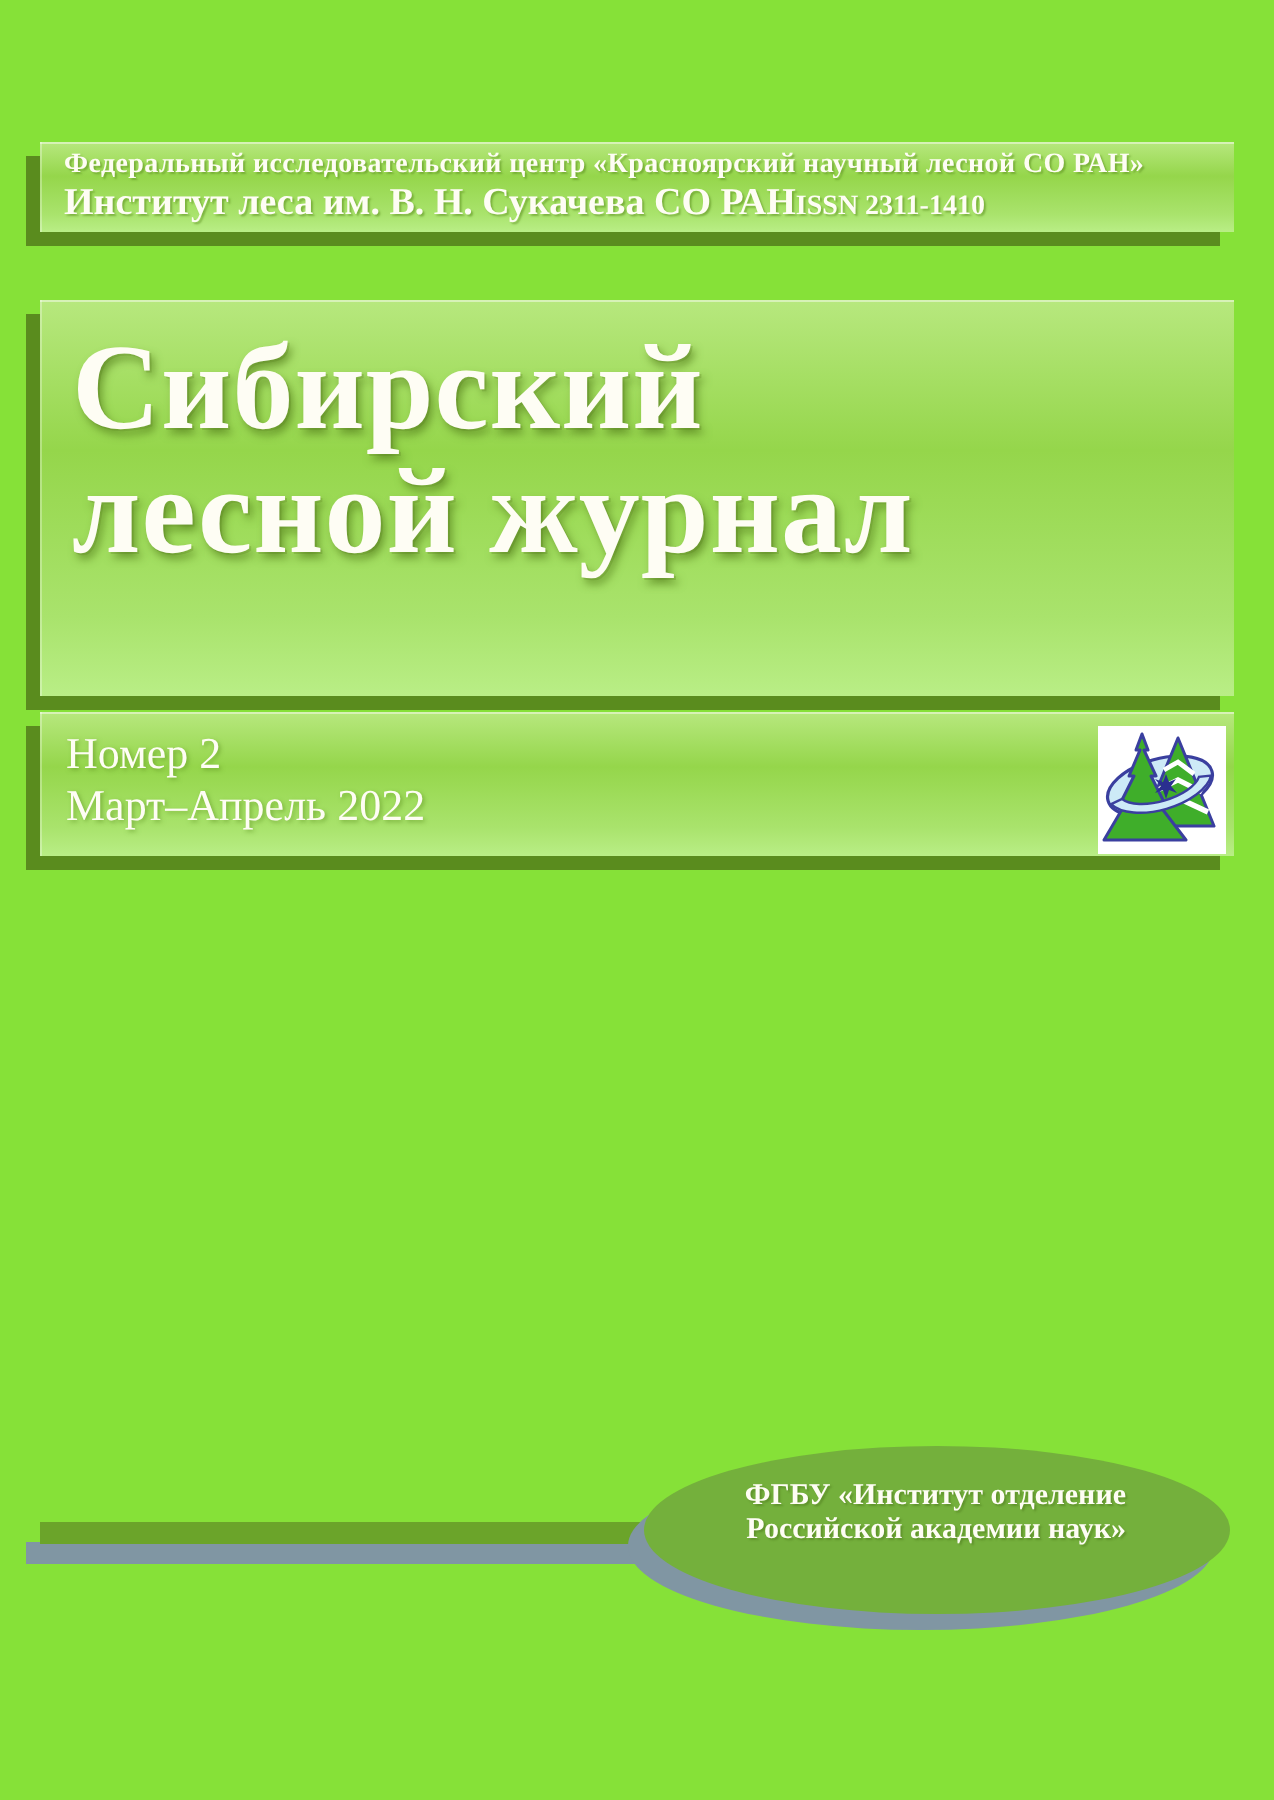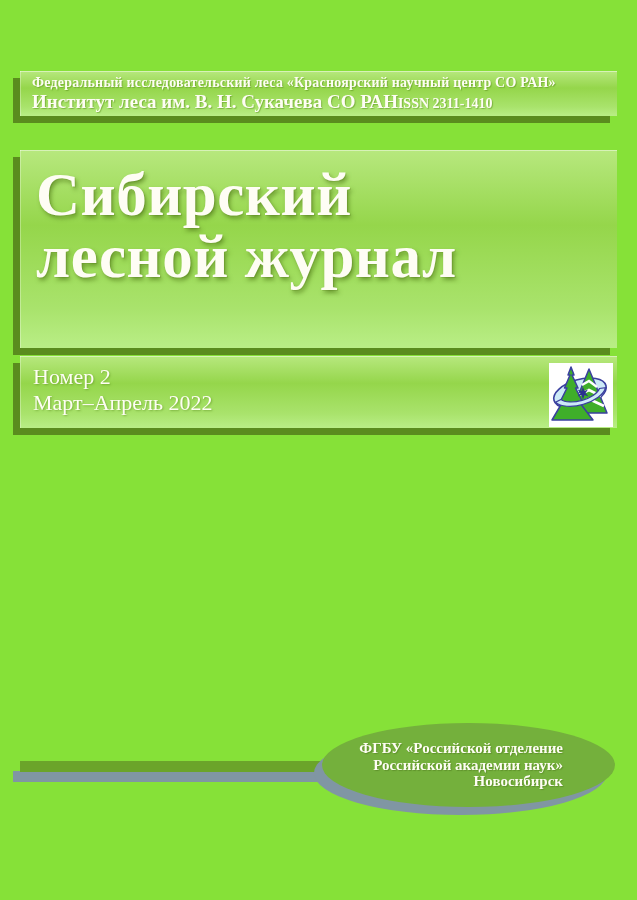--- a/index.html
+++ b/index.html
@@ -82,21 +82,21 @@
     text-shadow:1px 1px 1px rgba(70,110,25,.45);
     white-space:nowrap;
   }
 </style>
 </head>
 <body>
 
 <div class="page">
 
   <div class="panel header">
-    <div class="line1">Федеральный исследовательский леса «Красноярский научный центр СО РАН»</div>
+    <div class="line1">Федеральный исследовательский центр «Красноярский научный лесной СО РАН»</div>
     <div class="row2">
       <span class="line2">Институт леса им. В. Н. Сукачева СО РАН</span>
       <span class="issn">ISSN 2311-1410</span>
     </div>
   </div>
 
   <div class="panel title-panel">
     <div class="title-line">Сибирский</div>
     <div class="title-line">лесной журнал</div>
   </div>
@@ -127,18 +127,17 @@
 
         <path d="M34 24 L35.5 28 L39 26.5 L36.5 30 L39.5 33.5 L35.5 32 L34 36.5 L32.5 32 L28.5 33.5 L31.5 30 L28.5 26.5 L32.5 28 Z" fill="#2A2F8F"></path>
       </svg>
     </div>
   </div>
 
   <div class="bar bar-shadow"></div>
   <div class="bar bar-green"></div>
   <div class="ellipse ellipse-shadow"></div>
   <div class="ellipse ellipse-green">
-    <div class="pub-line">ФГБУ «Российской отделение</div>
+    <div class="pub-line">ФГБУ «Институт отделение</div>
     <div class="pub-line">Российской академии наук»</div>
-    <div class="pub-line">Новосибирск</div>
   </div>
 
 </div>
 
 </body></html>

